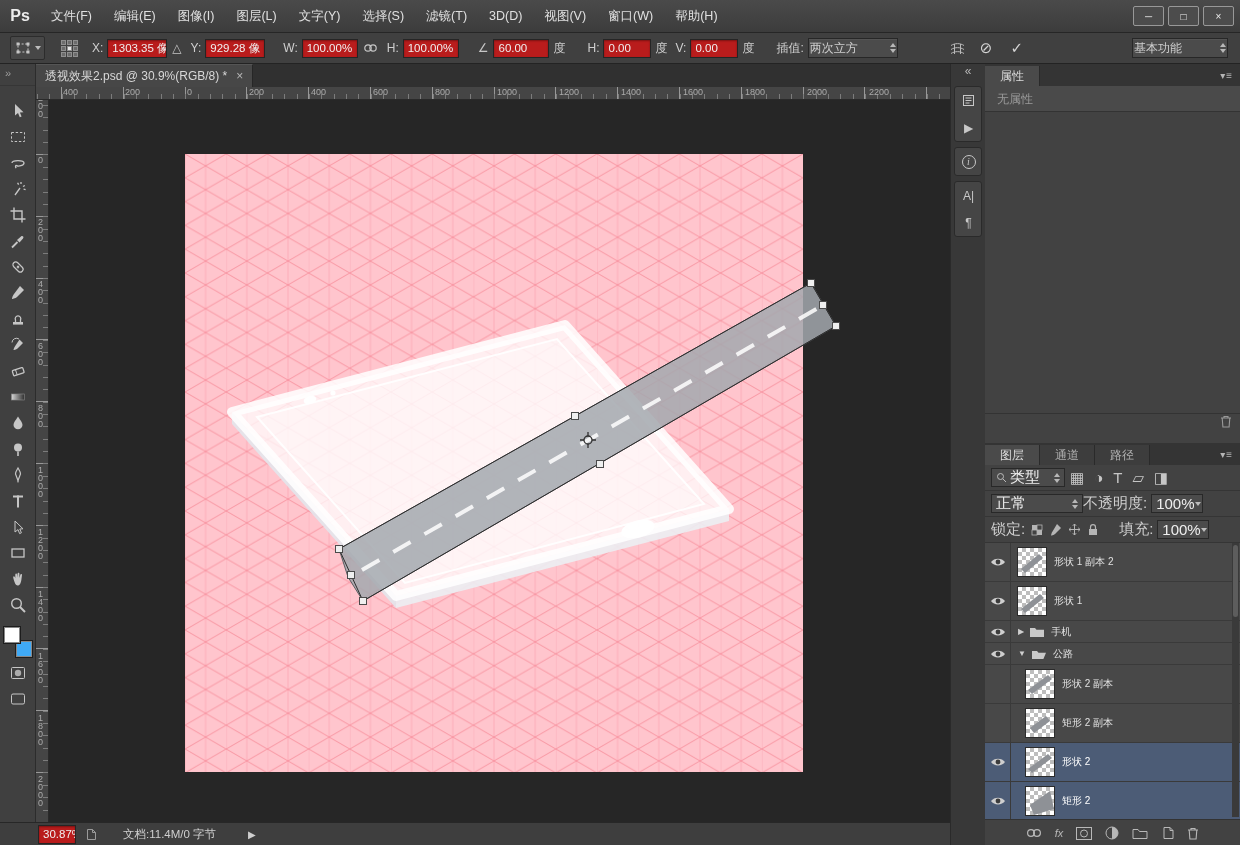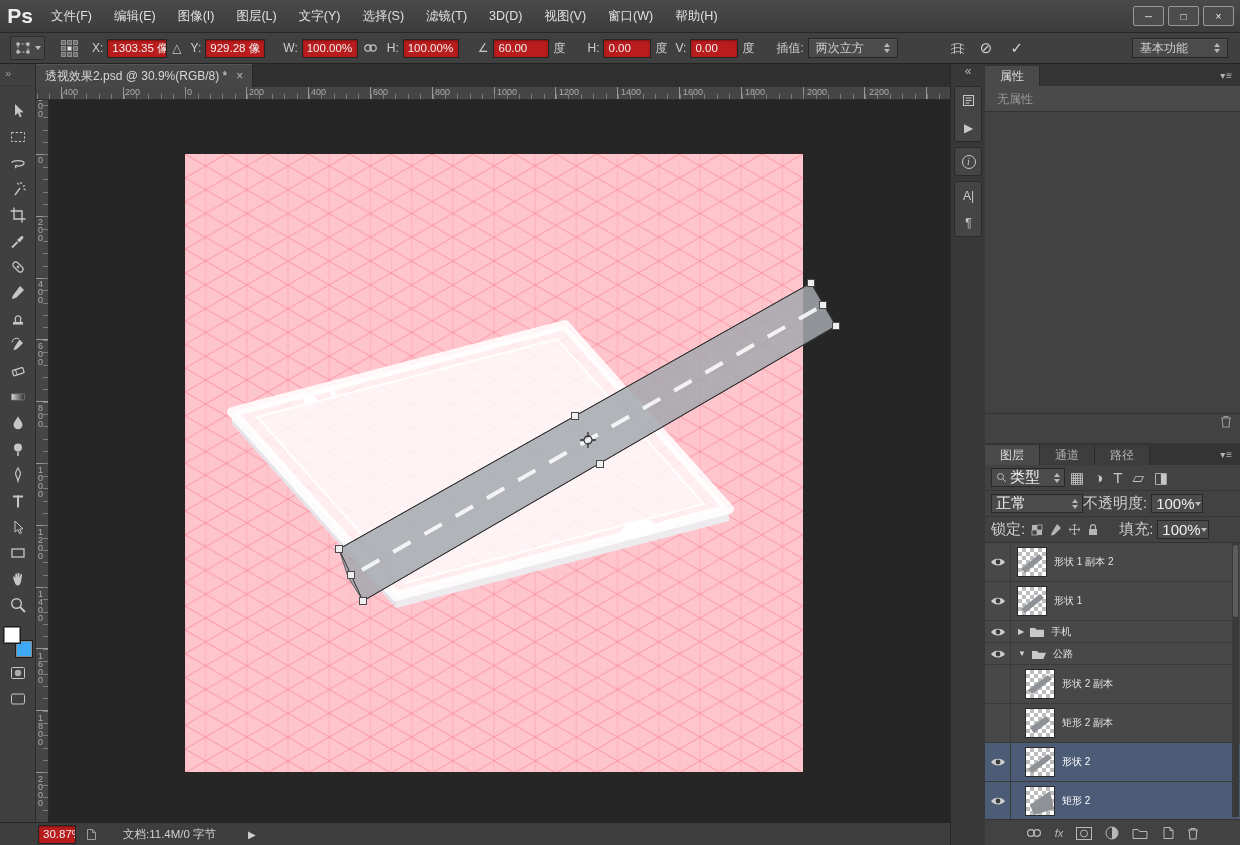--- a/index.html
+++ b/index.html
@@ -1,37 +1,37 @@
 <!DOCTYPE html>
 <html><head>
 <meta charset="utf-8">
 <style>
 *{margin:0;padding:0;box-sizing:border-box}
 html,body{background:#1b1b1b}
 #app{position:relative;width:1240px;height:845px;font-family:"Liberation Sans","DejaVu Sans",sans-serif;background:#404040;color:#d8d8d8;font-size:12px;overflow:hidden}
 
 #menubar{position:absolute;left:0;top:0;width:1240px;height:33px;background:linear-gradient(#4a4a4a,#3c3c3c);border-bottom:1px solid #262626;display:flex;align-items:center}
-#ps-logo{width:40px;text-align:center;font-size:21px;font-weight:bold;color:#ececec}
+#ps-logo{width:40px;text-align:center;font-size:16px;font-weight:bold;color:#ececec}
 .menu-item{padding:0 11px;font-size:12.5px;color:#e0e0e0;line-height:32px;cursor:default}
 #win-controls{margin-left:auto;margin-right:6px;display:flex}
 .win-btn{width:31px;height:20px;margin-left:4px;border:1px solid #989898;border-radius:2px;background:#4c4c4c;color:#efefef;font-size:10px;display:flex;align-items:center;justify-content:center}
 
 #optionsbar{position:absolute;left:0;top:33px;width:1240px;height:31px;background:#404040;border-bottom:1px solid #232323;display:flex;align-items:center;font-size:12px;color:#cfcfcf}
 .field{height:19px;background:#b91c1c;border:1px solid #252525;box-shadow:inset 0 1px 2px rgba(0,0,0,.35);padding:0 4px;display:inline-flex;align-items:center;color:#f0f0f0;font-size:11.5px;white-space:nowrap;overflow:hidden}
 .w58{width:60px}.w52{width:56px}.w46{width:48px}
 .opt-label{margin:0 4px;color:#cfcfcf;white-space:nowrap}
 .opt-icon{margin:0 5px;color:#c6c6c6;display:inline-flex;align-items:center}
 .opt-icon.big{font-size:15px;margin:0 9px;color:#d6d6d6}
 .opt-gap{width:14px}
 .toolpreset{display:flex;align-items:center;margin:0 6px 0 10px;padding:2px 3px;border:1px solid #2c2c2c;border-radius:2px;background:#474747}
 .dd-caret{width:0;height:0;border-left:3.5px solid transparent;border-right:3.5px solid transparent;border-top:4px solid #bdbdbd;margin-left:3px}
 .refpoint{display:grid;grid-template-columns:repeat(3,5px);grid-template-rows:repeat(3,5px);gap:1px;margin:0 10px}
 .refpoint i{background:#6c6c6c;border:1px solid #8f8f8f}
 .refpoint i.c{background:#e6e6e6}
-.dropdown{display:inline-flex;align-items:center;height:20px;background:#4b4b4b;border:1px solid #272727;padding:0 7px;box-shadow:inset 0 1px rgba(255,255,255,.05)}
+.dropdown{display:inline-flex;align-items:center;height:20px;background:#4b4b4b;border:1px solid #272727;padding:0 1px;box-shadow:inset 0 1px rgba(255,255,255,.05)}
 .w86{width:90px}.w92{width:96px}
 .updn{display:flex;flex-direction:column;gap:2px;margin-left:auto;padding-left:5px}
 .updn i{display:block;width:0;height:0;border-left:3.5px solid transparent;border-right:3.5px solid transparent}
 .updn .up{border-bottom:4px solid #b8b8b8}
 .updn .dn{border-top:4px solid #b8b8b8}
 
 #tabbar{position:absolute;left:36px;top:64px;width:914px;height:23px;background:#303030;display:flex;align-items:flex-end}
 #doc-tab{height:23px;background:#474747;color:#d8d8d8;display:flex;align-items:center;padding:0 9px;font-size:12px;border-right:1px solid #262626;border-top:1px solid #555}
 #tab-close{margin-left:9px;color:#b5b5b5;font-size:12px}
 

